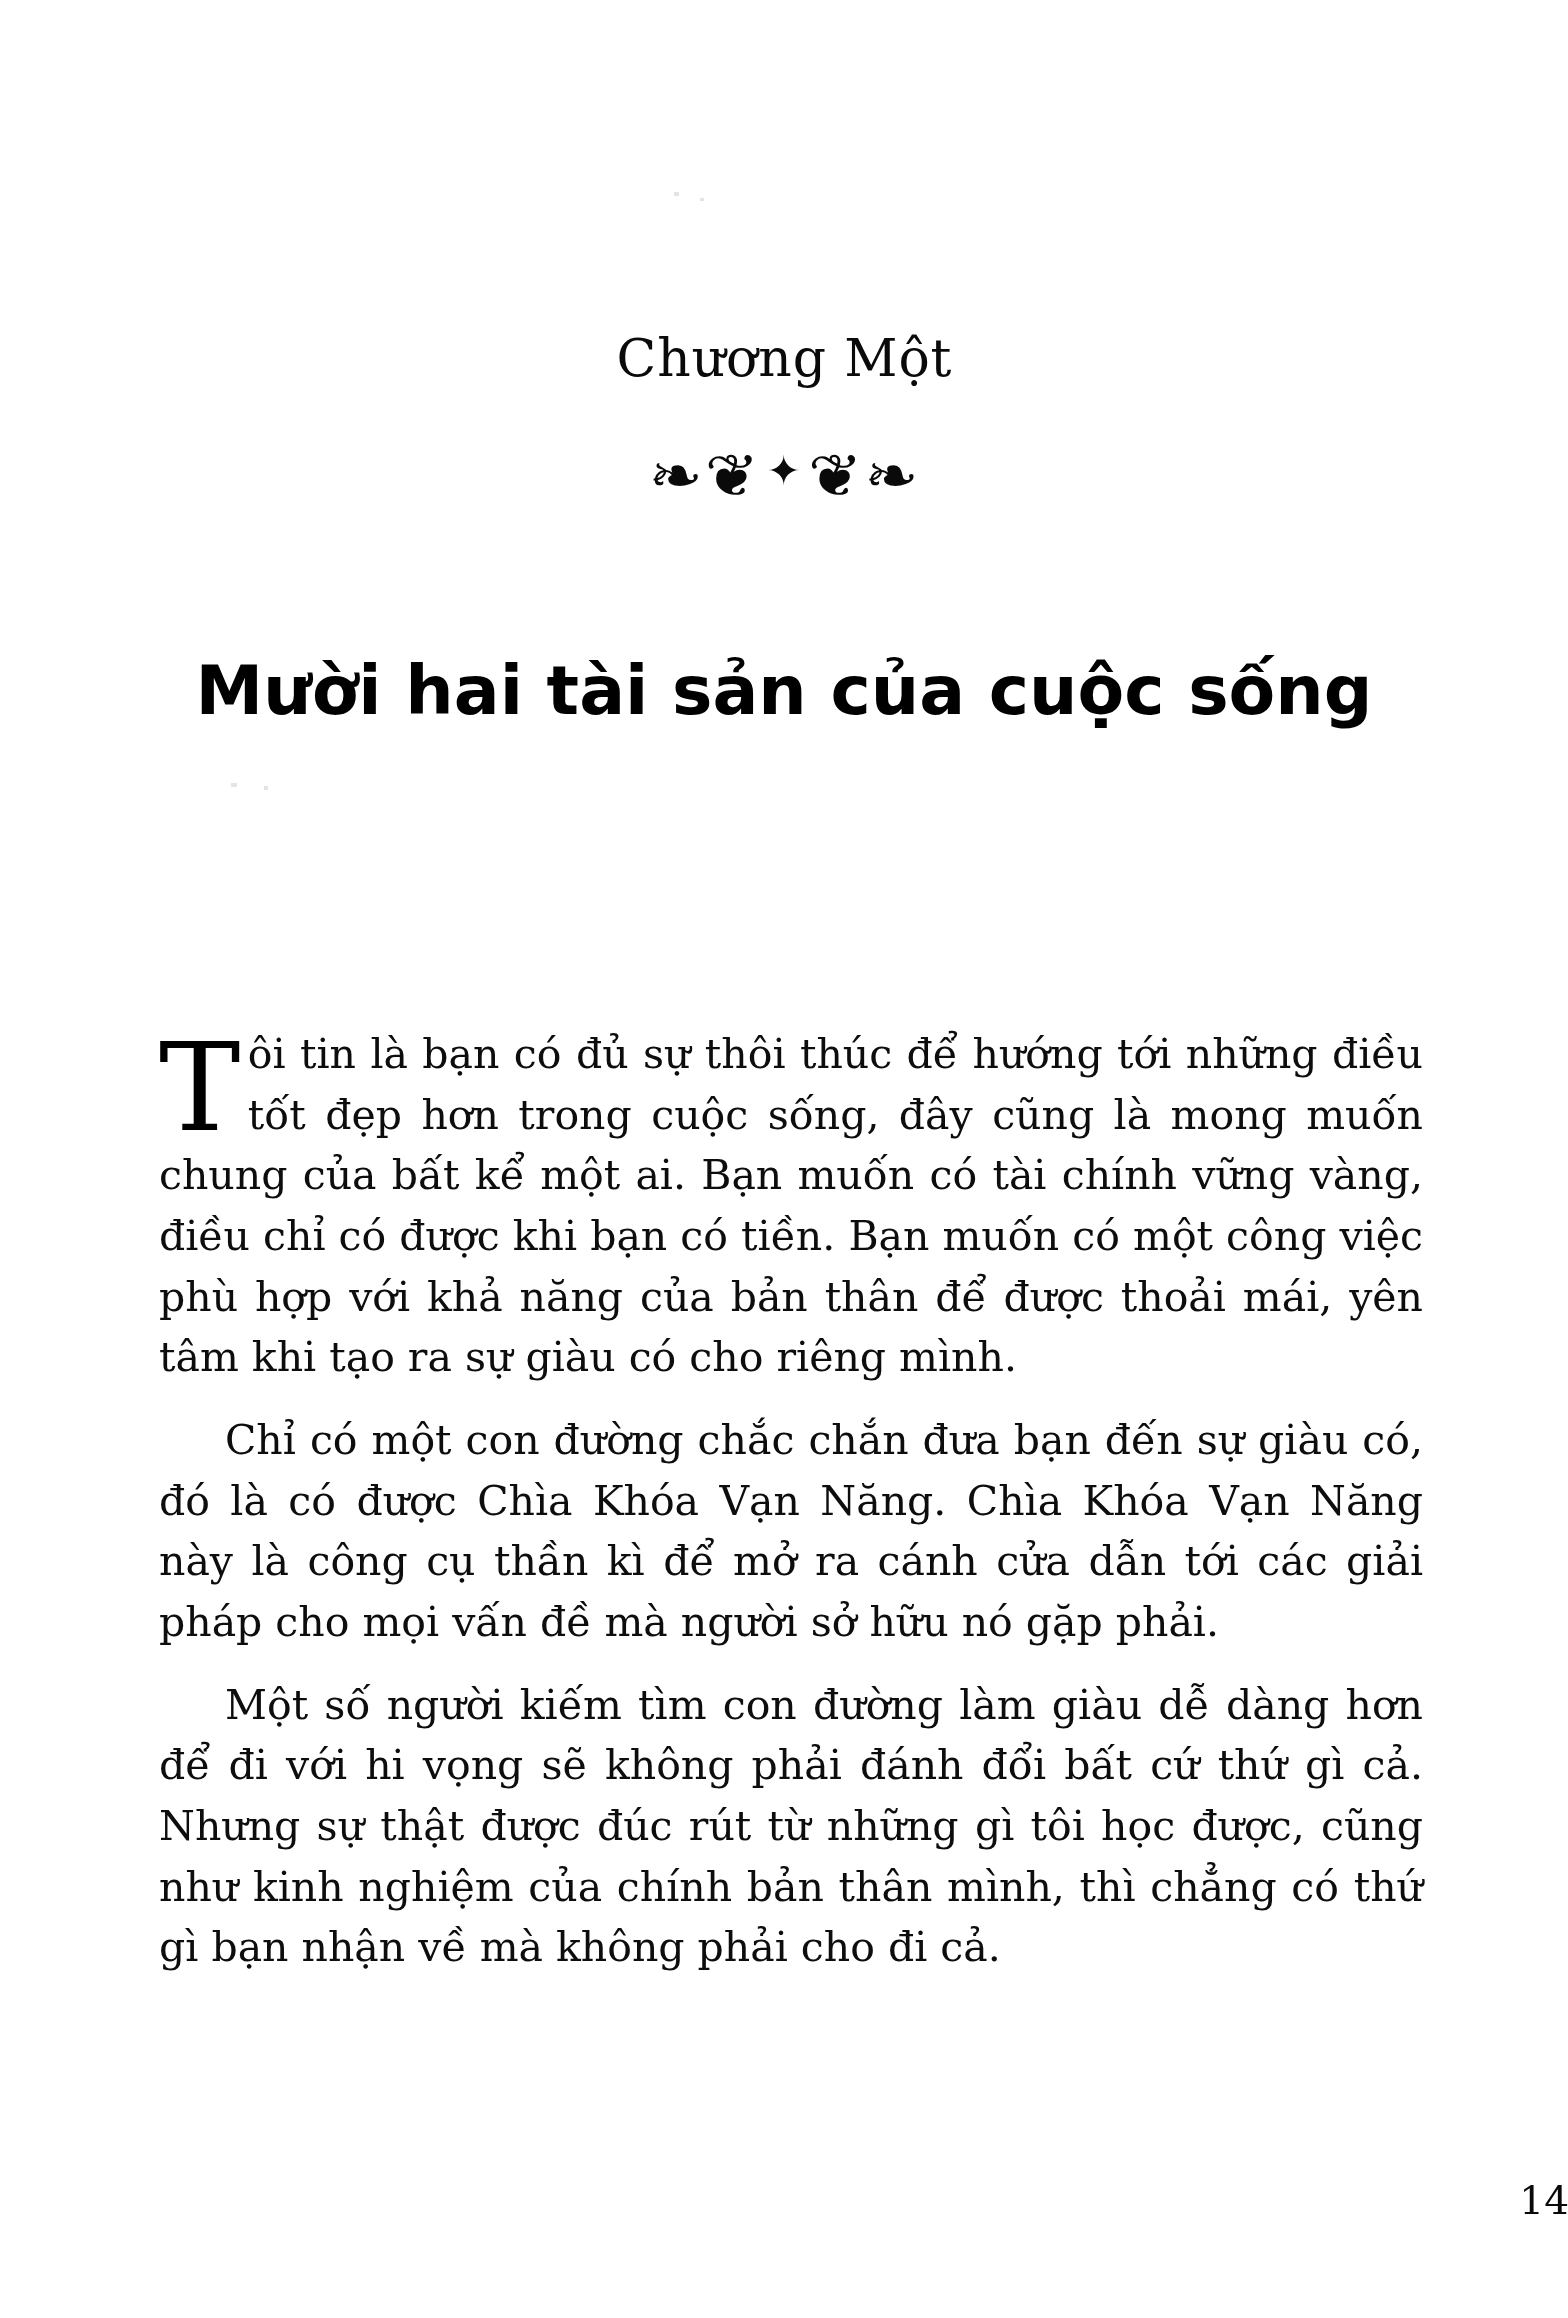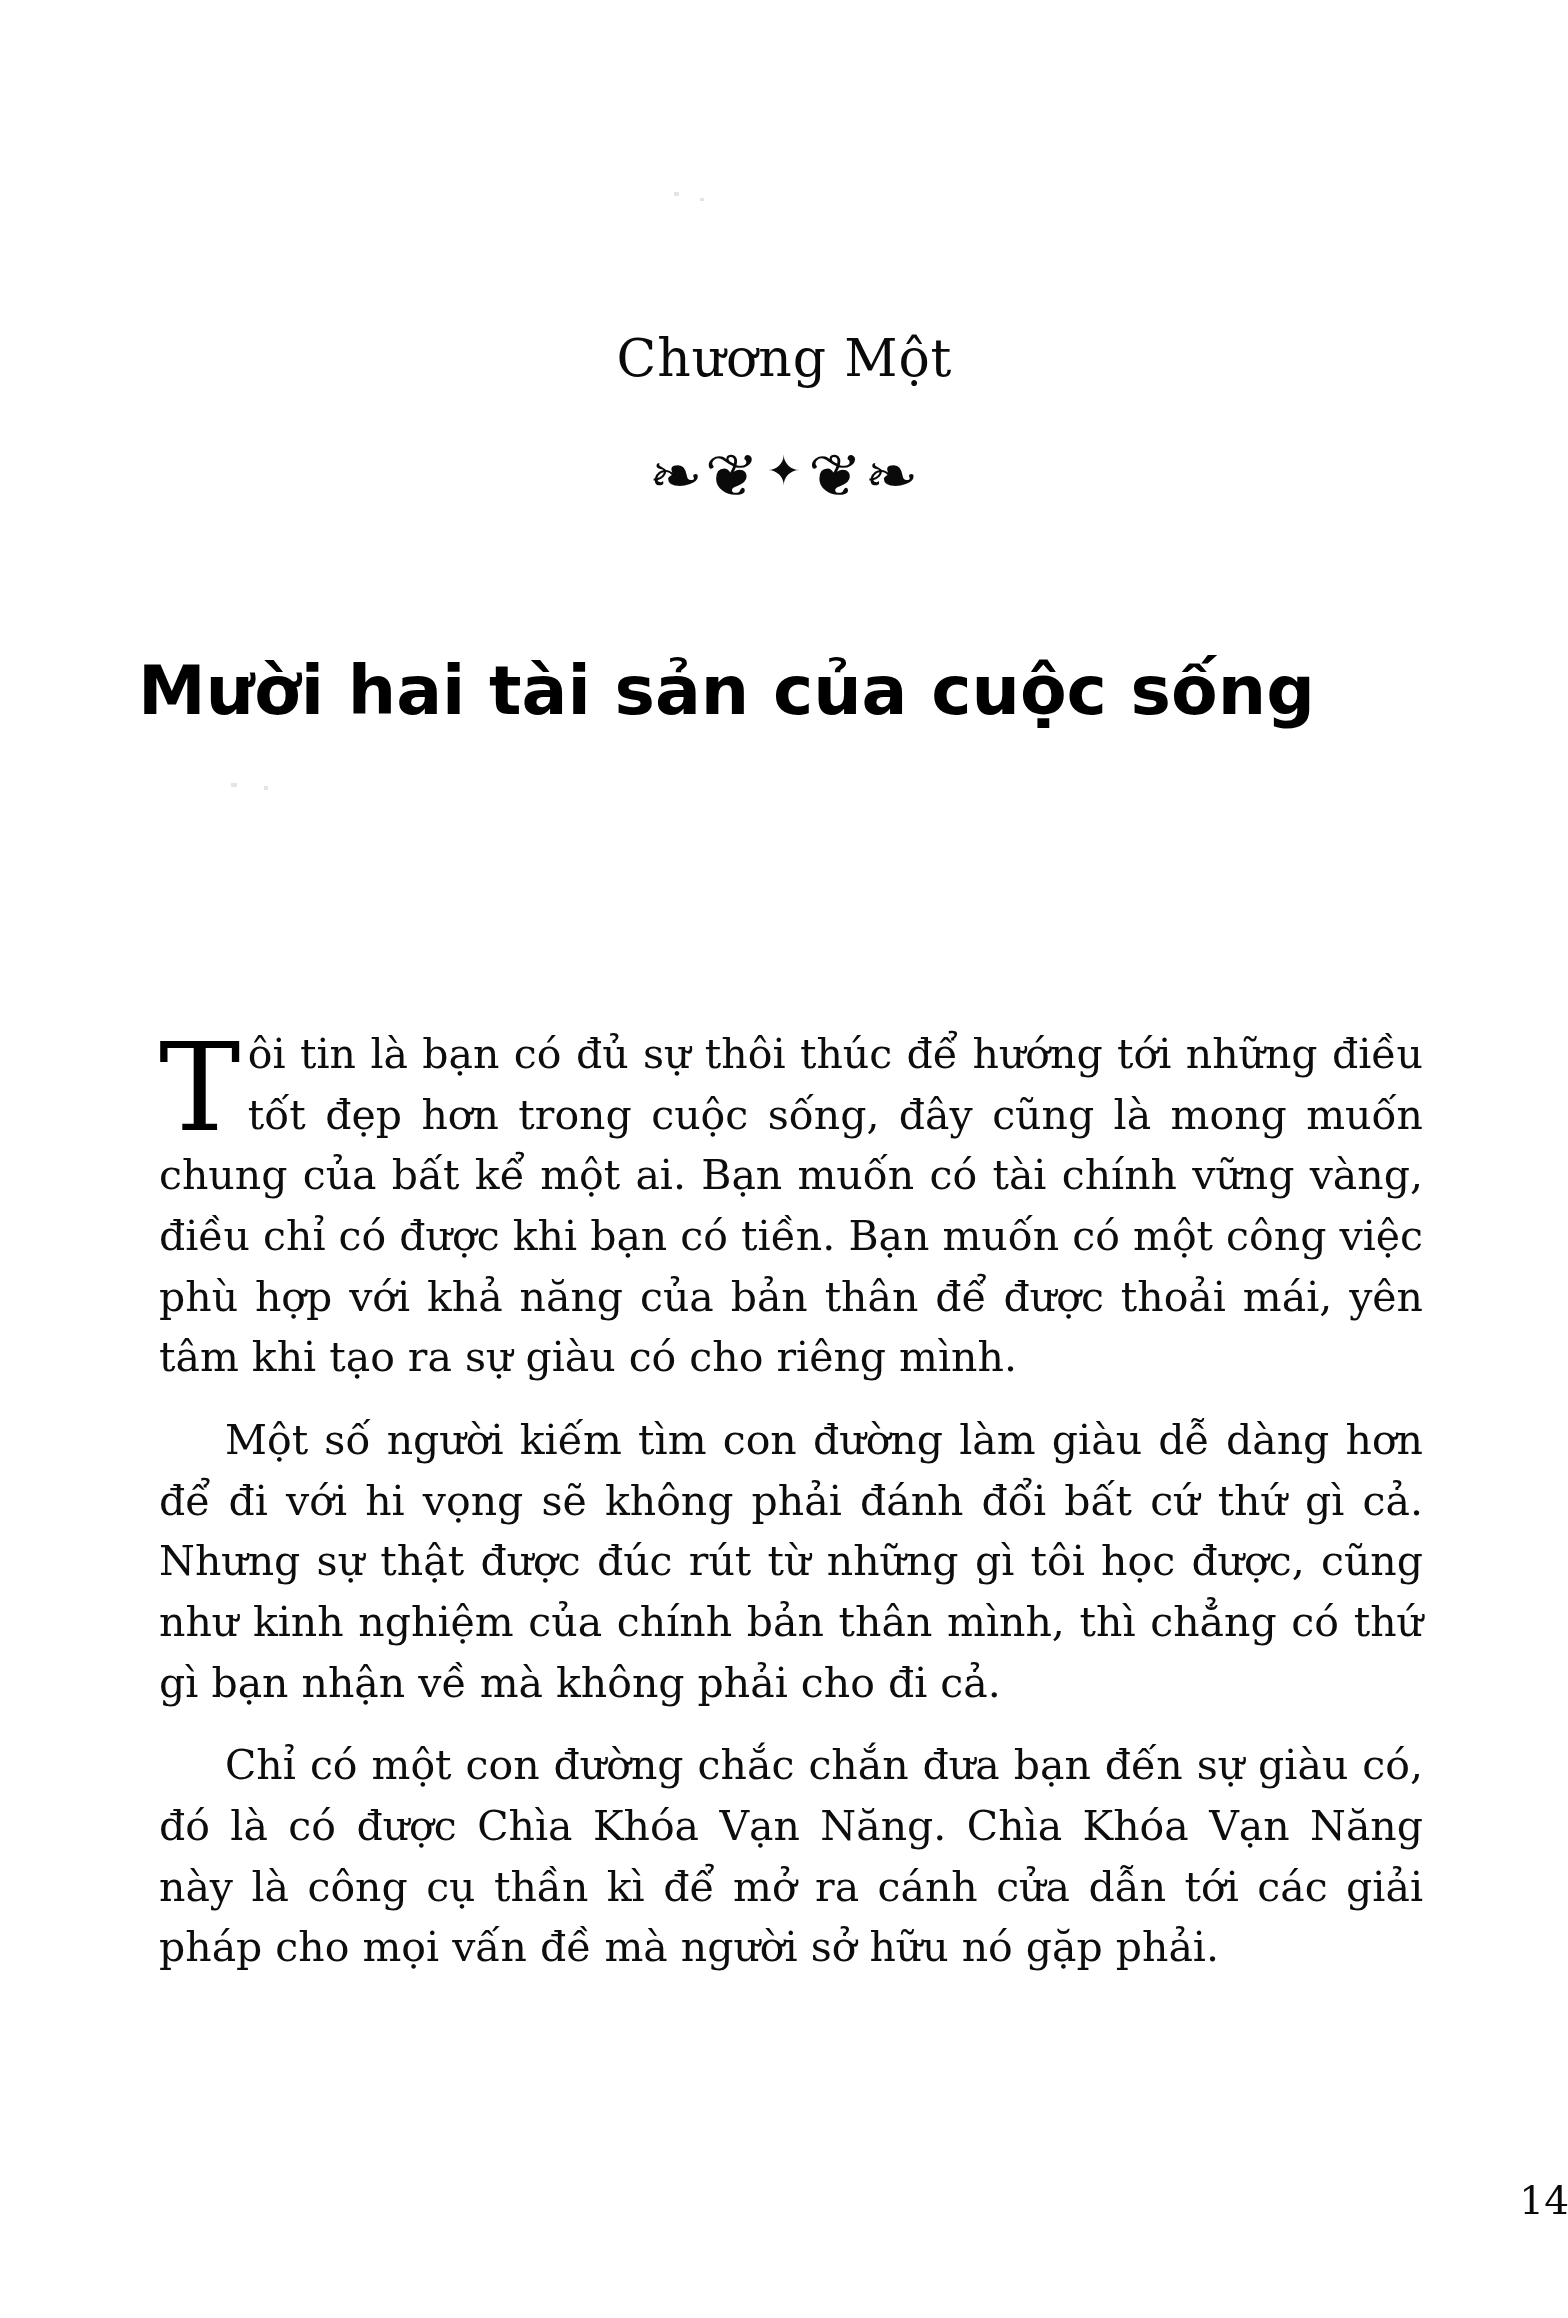--- a/index.html
+++ b/index.html
@@ -57,20 +57,21 @@
     display: inline-block;
     font-size: 41px;
     vertical-align: 13px;
     padding: 0 5.5px;
   }
   .chapter-title {
     position: absolute;
     left: 138px;
     top: 605px;
     width: 1292px;
+    text-align: center;
     font-family: "DejaVu Sans", sans-serif;
     font-weight: 700;
     font-size: 68px;
     letter-spacing: 0px;
     color: #000000;
   }
 
   
   .body-text {
     position: absolute;
@@ -138,20 +139,20 @@
     <div class="chapter-label">Chương Một</div>
 
     <div class="ornament">
       <span class="orn-left">❧❦</span><span class="orn-mid">✦</span><span class="orn-right">❦❧</span>
     </div>
 
     <h1 class="chapter-title">Mười hai tài sản của cuộc sống</h1>
 
     <div class="body-text">
       <p class="dropcap-para"><span class="dropcap">T</span><span>ôi tin là bạn có đủ sự thôi thúc để hướng tới những điều tốt đẹp hơn trong cuộc sống, đây cũng là mong muốn chung của bất kể một ai. Bạn muốn có tài chính vững vàng, điều chỉ có được khi bạn có tiền. Bạn muốn có một công việc phù hợp với khả năng của bản thân để được thoải mái, yên tâm khi tạo ra sự giàu có cho riêng mình.</span></p>
+      <p class="indent"><span>Chỉ có một con đường chắc chắn đưa bạn đến sự giàu có, đó là có được Chìa Khóa Vạn Năng. Chìa Khóa Vạn Năng này là công cụ thần kì để mở ra cánh cửa dẫn tới các giải pháp cho mọi vấn đề mà người sở hữu nó gặp phải.</span></p>
       <p class="indent"><span>Một số người kiếm tìm con đường làm giàu dễ dàng hơn để đi với hi vọng sẽ không phải đánh đổi bất cứ thứ gì cả. Nhưng sự thật được đúc rút từ những gì tôi học được, cũng như kinh nghiệm của chính bản thân mình, thì chẳng có thứ gì bạn nhận về mà không phải cho đi cả.</span></p>
-      <p class="indent"><span>Chỉ có một con đường chắc chắn đưa bạn đến sự giàu có, đó là có được Chìa Khóa Vạn Năng. Chìa Khóa Vạn Năng này là công cụ thần kì để mở ra cánh cửa dẫn tới các giải pháp cho mọi vấn đề mà người sở hữu nó gặp phải.</span></p>
     </div>
 
     <div class="page-number">14</div>
   </div>
 </div>
 
 
 </body></html>

